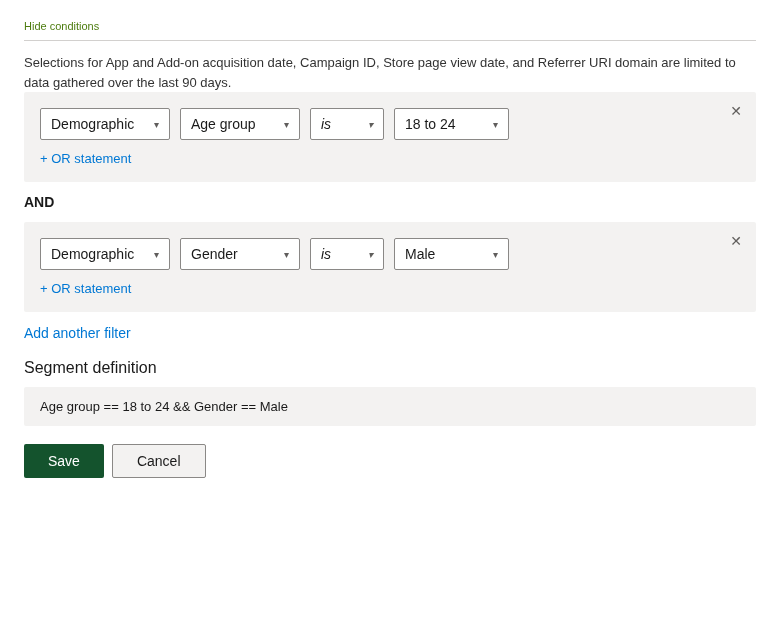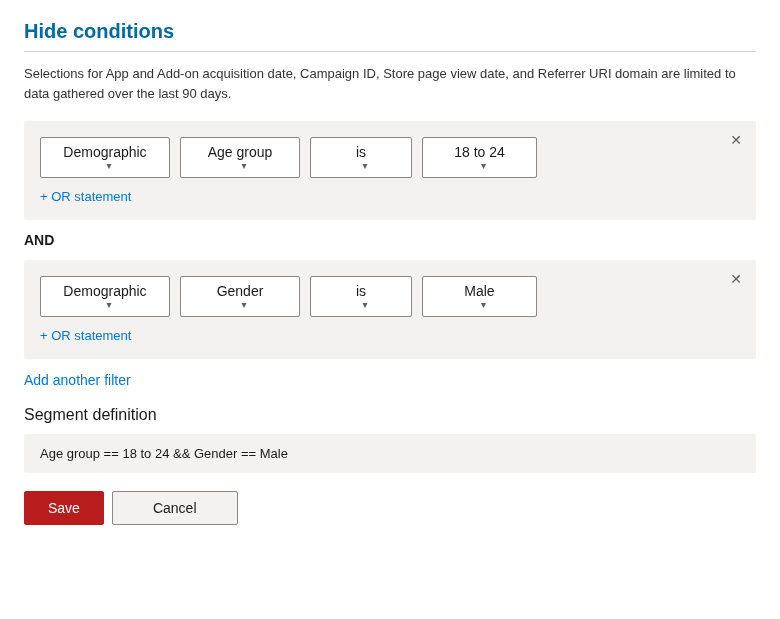--- a/index.html
+++ b/index.html
@@ -20,37 +20,35 @@
       margin-bottom: 8px;
     }
 
     .page-title {
       font-size: 18px;
       font-weight: 400;
       color: #1a1a1a;
     }
 
     .hide-conditions-link {
-      color: #0369a1;
+      color: #4d7c0f;
       text-decoration: none;
-      font-size: 20px;
-      cursor: pointer;
-      font-weight: bold;
+      font-size: 11px;
+      cursor: pointer;
     }
 
     .divider {
       border: none;
       border-top: 1px solid #d2d0ce;
       margin-bottom: 12px;
     }
 
     .info-text {
       font-size: 13px;
       color: #333;
-      margin-bottom: 18px;
       line-height: 1.5;
     }
 
     .filter-card {
       background: #f3f2f1;
       border-radius: 2px;
       padding: 16px 16px 16px 16px;
       margin-bottom: 12px;
       position: relative;
     }
@@ -80,33 +78,33 @@
       align-items: center;
       justify-content: space-between;
       border: 1px solid #8a8886;
       background: #fff;
       padding: 6px 10px;
       cursor: pointer;
       border-radius: 2px;
       min-height: 32px;
       font-size: 14px;
       color: #1a1a1a;
-      flex-direction: column;
     }
 
     .dropdown-demographic {
       width: 130px;
     }
 
     .dropdown-agegroup {
       width: 120px;
     }
 
     .dropdown-is {
-      width: 102px;
+      width: 74px;
+      font-style: italic;
     }
 
     .dropdown-value {
       width: 115px;
     }
 
     .dropdown-chevron {
       margin-left: 8px;
       font-size: 10px;
       color: #605e5c;
@@ -155,35 +153,35 @@
       color: #1a1a1a;
     }
 
     .action-buttons {
       display: flex;
       gap: 8px;
       margin-top: 16px;
     }
 
     .btn-save {
-      background: #b91c1c;
+      background: #14532d;
       color: #fff;
       border: none;
       padding: 8px 24px;
       font-size: 14px;
       cursor: pointer;
       border-radius: 2px;
       min-width: 72px;
     }
 
     .btn-cancel {
       background: #f3f2f1;
       color: #1a1a1a;
       border: 1px solid #8a8886;
-      padding: 8px 40px;
+      padding: 8px 24px;
       font-size: 14px;
       cursor: pointer;
       border-radius: 2px;
       min-width: 72px;
     }
   </style>
 </head>
 <body>
 
 

